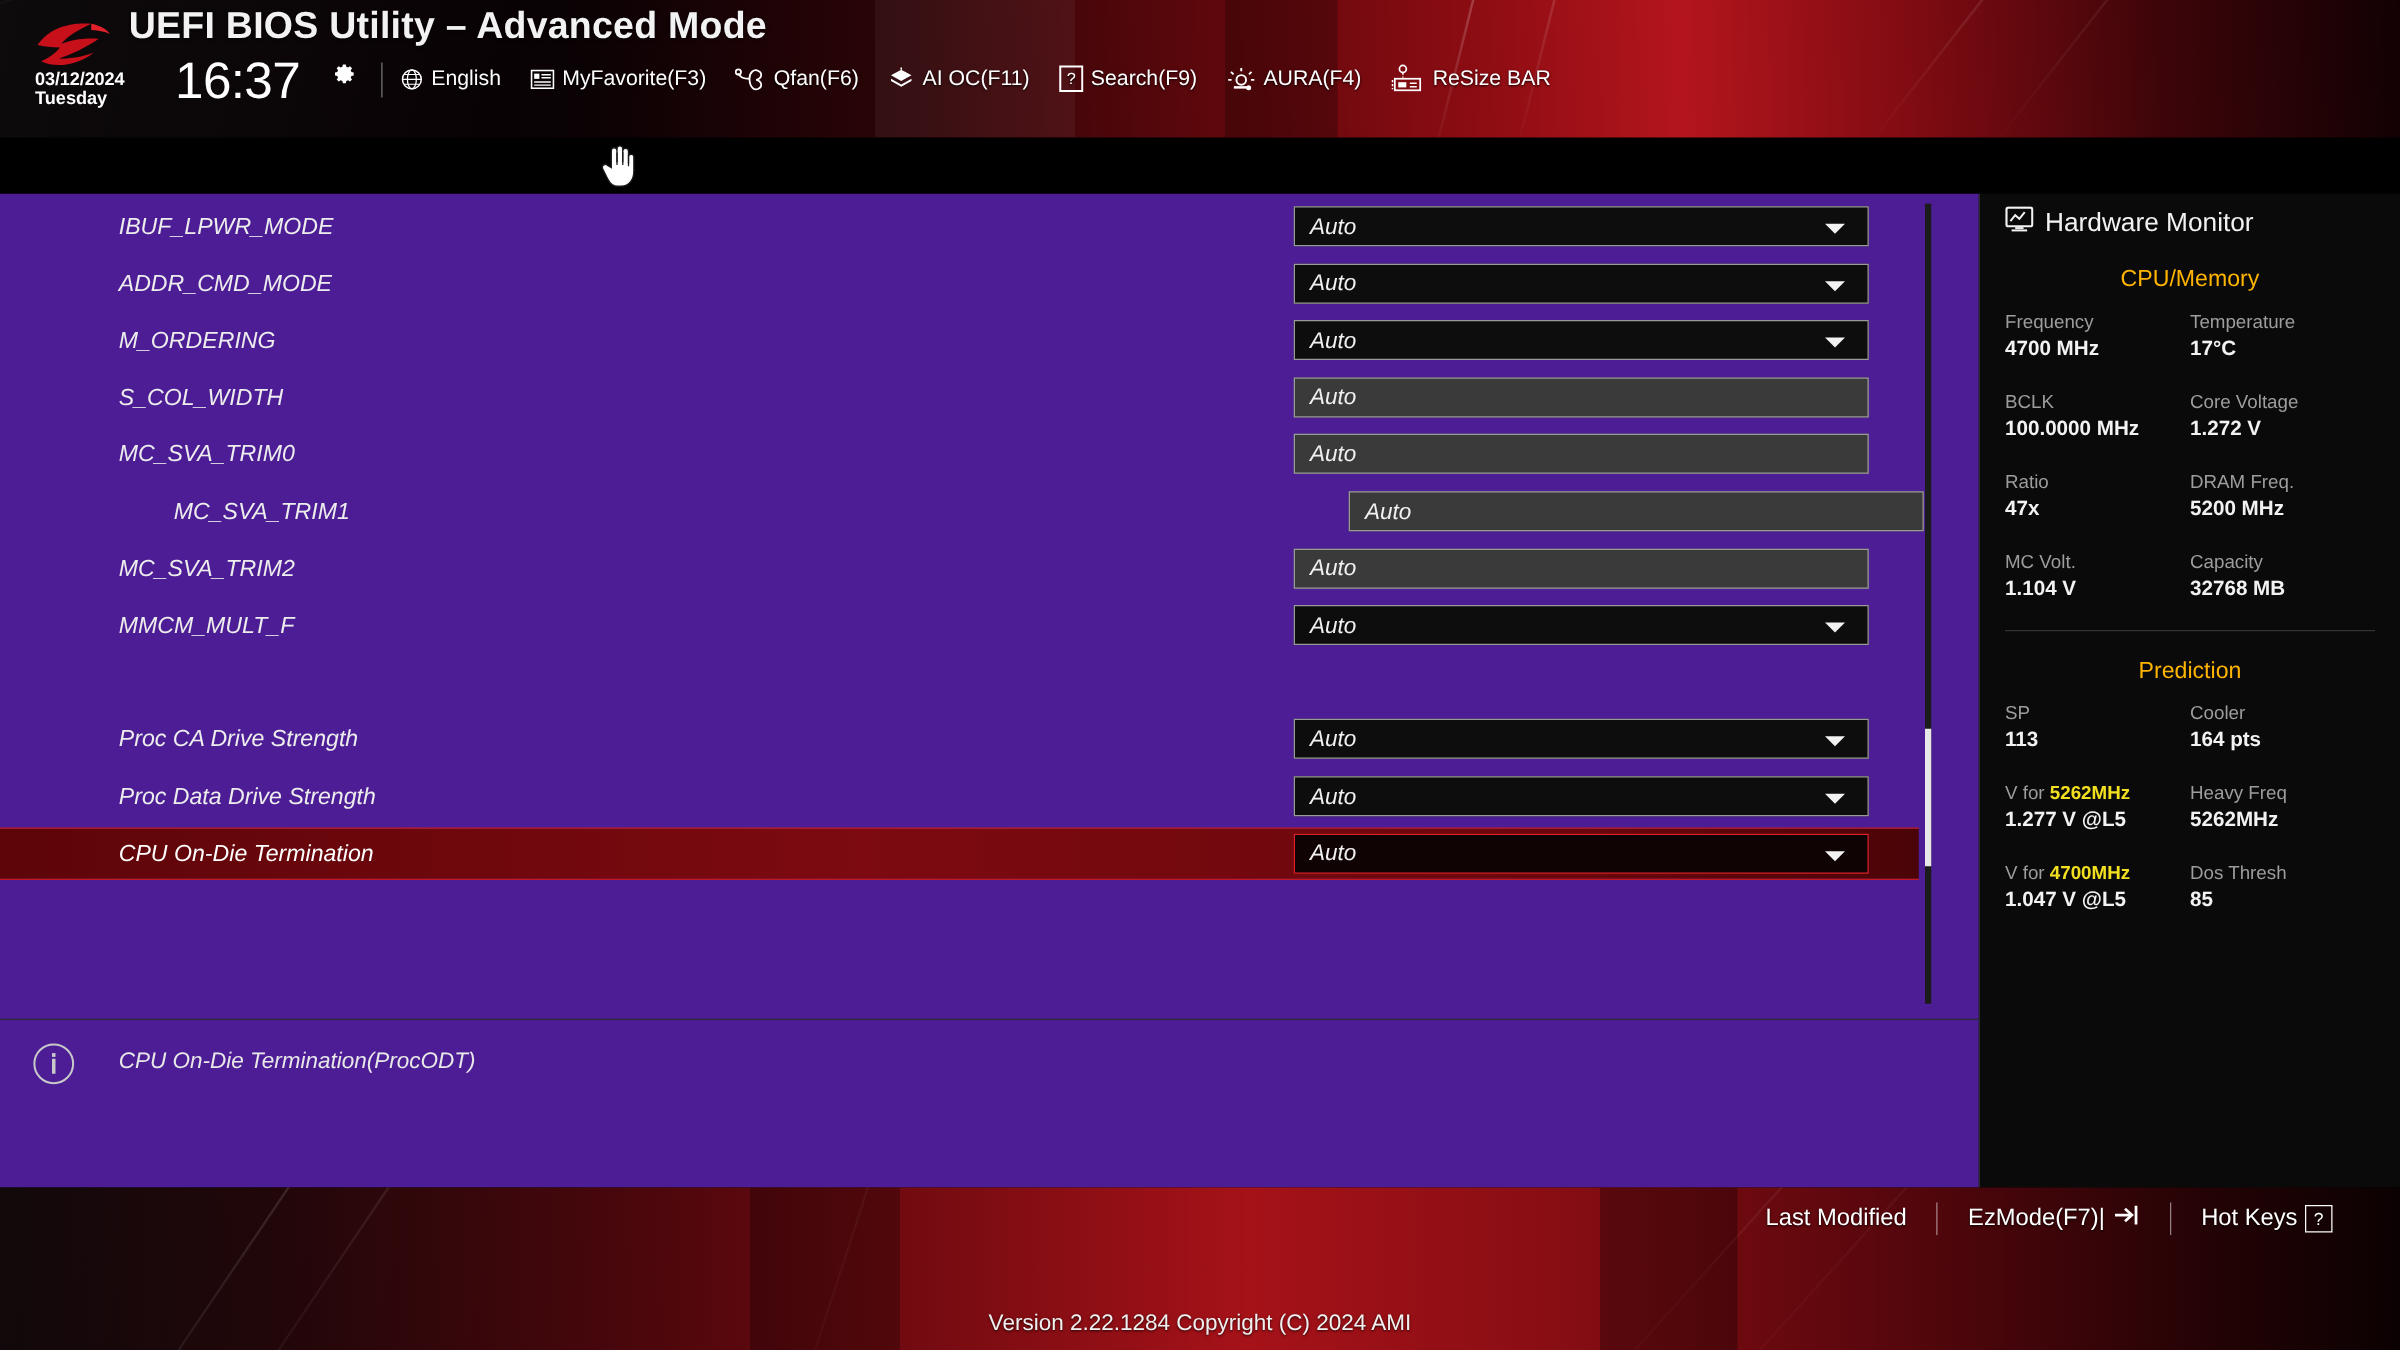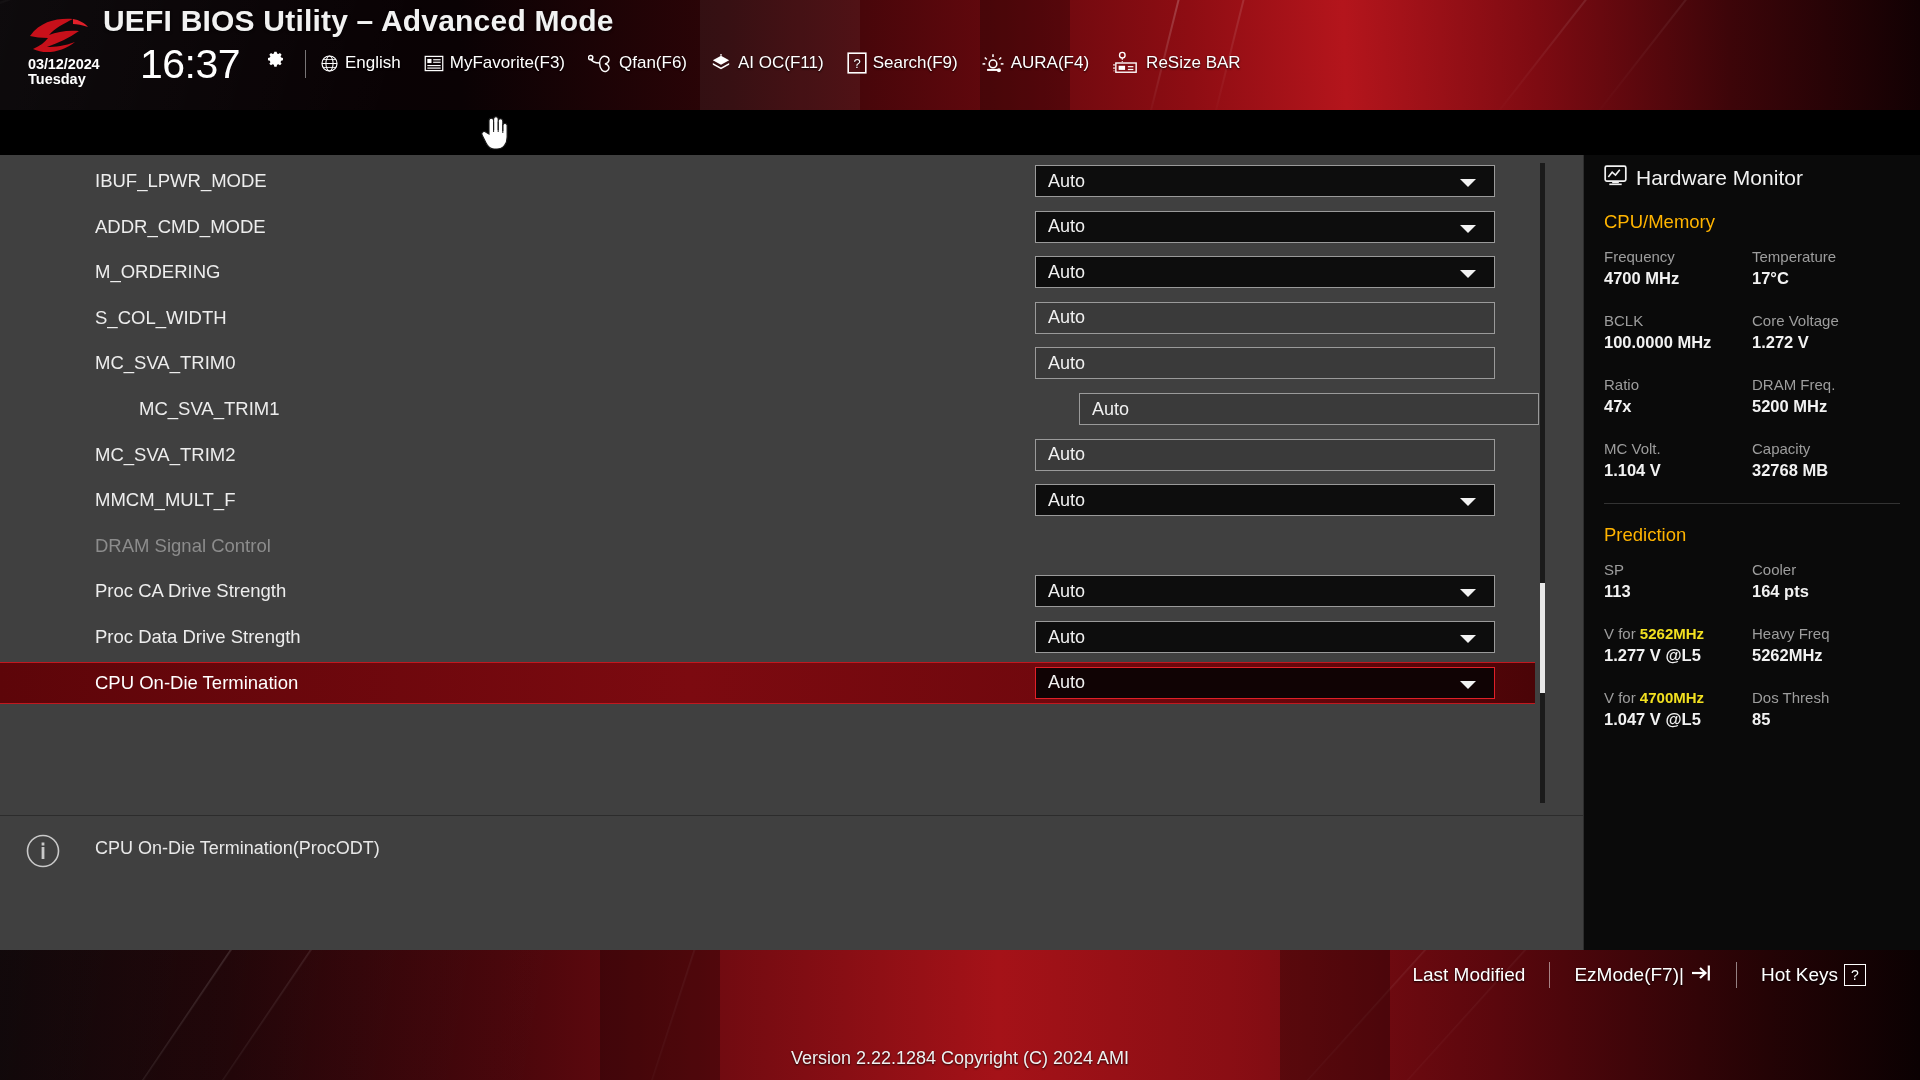--- a/index.html
+++ b/index.html
@@ -65,21 +65,22 @@
   }
   .tab.active { color: #ffb400; }
   .tab.active::after {
     content: ""; position: absolute; left: 22px; right: 22px; bottom: 3px;
     height: 2px; background: #ffb400;
   }
 
   
   #main {
     position: absolute; left: 0; top: 155px; width: 1583px; height: 795px;
-    background: #404040;
+    background: #4c1d95;
+    font-style: italic;
   }
   #list { position: absolute; left: 0; top: 0; width: 1535px; height: 655px; }
   .row {
     position: absolute; left: 0; width: 1535px; height: 42px;
     display: flex; align-items: center;
   }
   .row .label {
     position: absolute; left: 95px; font-size: 18.5px; color: #ededed;
     white-space: nowrap;
   }
@@ -119,21 +120,21 @@
   #hwdiv { position: absolute; left: 1583px; top: 155px; width: 1px; height: 795px; background: #2e2e2e; }
   #hw {
     position: absolute; left: 1584px; top: 155px; width: 336px; height: 795px;
     background: #0a0a0a; padding: 0 20px;
   }
   #hw-title {
     display: flex; align-items: center; gap: 9px;
     margin-top: 10px; font-size: 21px; color: #f2f2f2;
   }
   .hw-section {
-    font-size: 18.5px; color: #ffb400; margin-top: 20px; margin-bottom: 14px;
+    font-size: 18.5px; color: #ffb400; margin-top: 20px; margin-bottom: 14px; text-align: center;
   }
   .hw-pair { display: flex; margin-bottom: 22px; }
   .hw-cell { width: 159px; }
   .hw-key { font-size: 15px; color: #9d9d9d; line-height: 20px; white-space: nowrap; }
   .hw-val { font-size: 16.5px; color: #f2f2f2; font-weight: bold; line-height: 22px; white-space: nowrap; }
   .hw-key .hl { color: #f2e020; font-weight: bold; }
   .hw-rule { height: 1px; background: #333; margin: 14px 0 0 0; }
 
   
   #footer {
@@ -331,23 +332,20 @@
           <div class="ctl readonly">
             <span class="val">Auto</span>
           </div>
         </div>
         <div class="row" style="top: 324.2px;">
           <div class="label">MMCM_MULT_F</div>
           <div class="ctl">
             <span class="val">Auto</span>
             <span class="caret"></span>
           </div>
-        </div>
-        <div class="row section" style="top: 369.8px;">
-          <div class="label">DRAM Signal Control</div>
         </div>
         <div class="row" style="top: 415.4px;">
           <div class="label">Proc CA Drive Strength</div>
           <div class="ctl">
             <span class="val">Auto</span>
             <span class="caret"></span>
           </div>
         </div>
         <div class="row" style="top: 461px; padding-left: 20px;">
           <div class="label">Proc Data Drive Strength</div>

